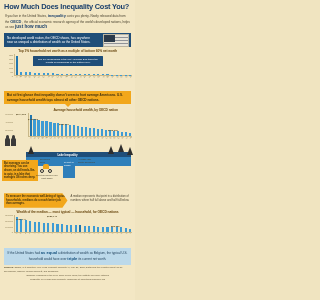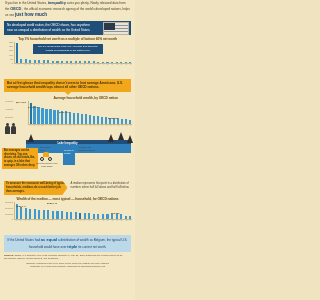--- a/index.html
+++ b/index.html
@@ -182,20 +182,23 @@
   .credit {
     padding: 1.5px 4px; font-size: 2.3px; color: #5d5136;
     line-height: 1.4; text-align: center;
   }
 </style>
 </head>
 <body>
 
 <div id="page">
 
+  <div class="title-bar">
+    <div class="title">How Much Does Inequality Cost You?</div>
+  </div>
 
   <div class="intro">
     <span>If you live in the United States,</span>
     <span class="em">inequality</span>
     <span>costs you plenty. Newly released data from the</span>
     <span class="em">OECD</span>
     <span>, the official economic research agency of the world's developed nations, helps us see</span>
     <span class="em2">just how much</span>
   </div>
 

